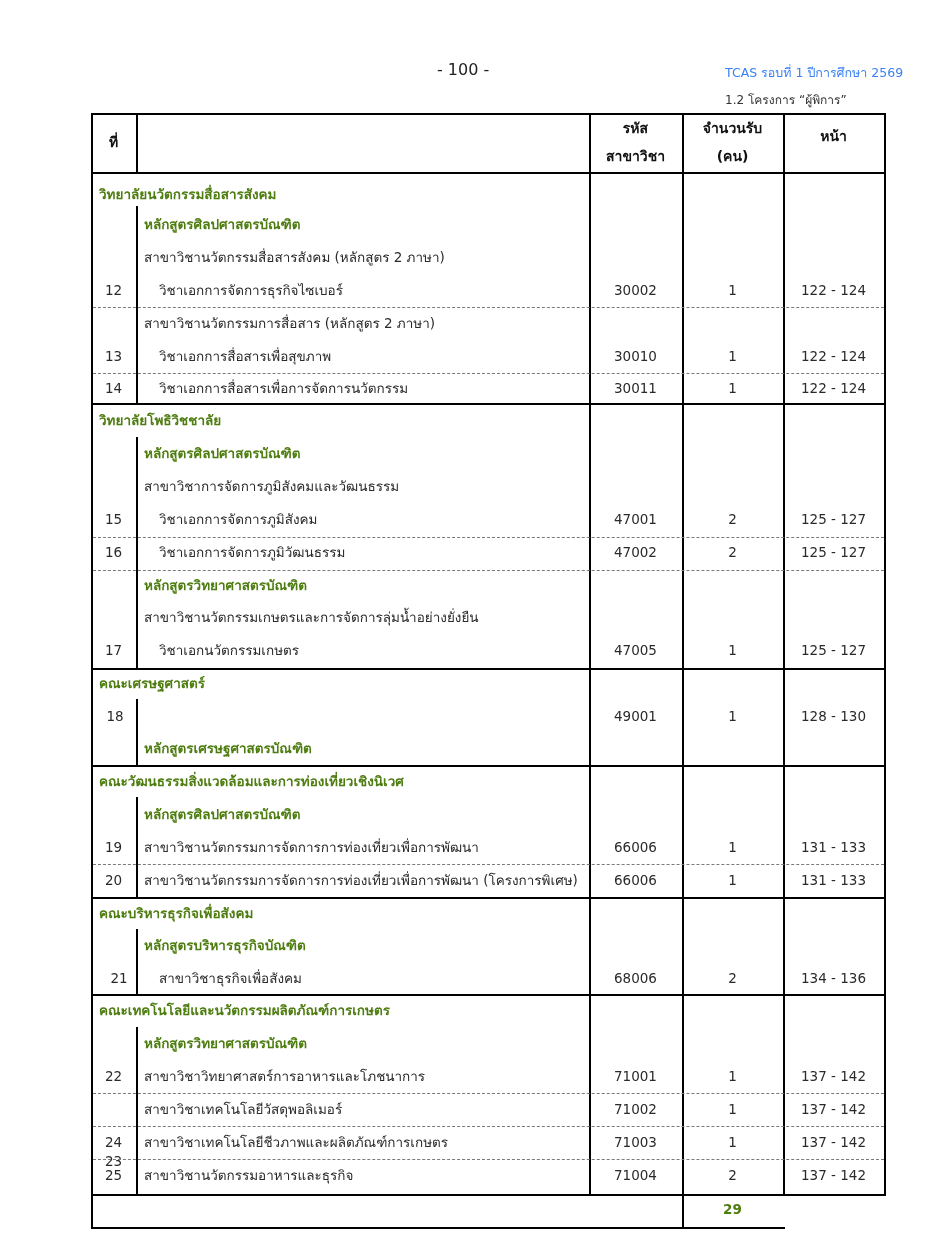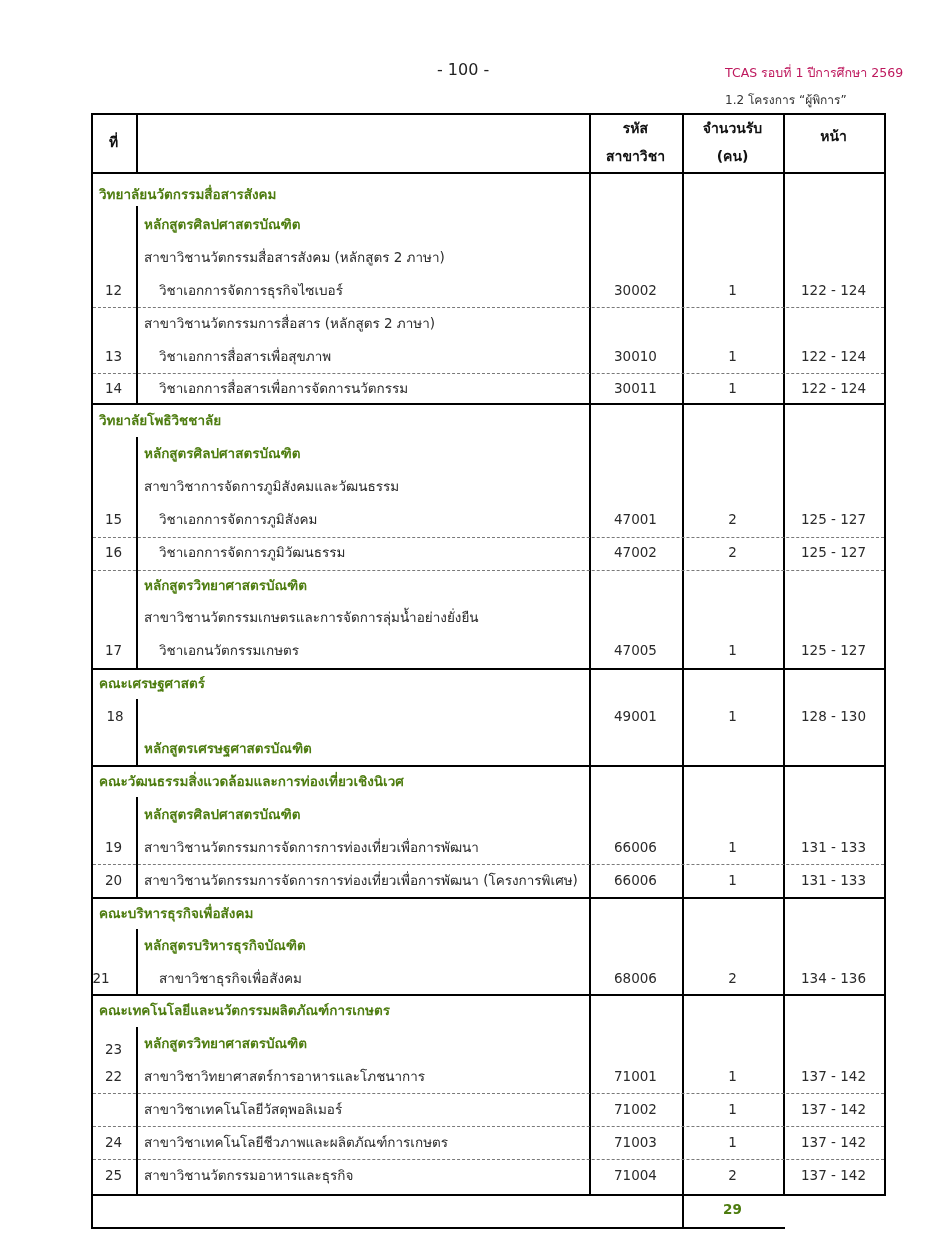--- a/index.html
+++ b/index.html
@@ -1,19 +1,19 @@
 <!DOCTYPE html>
 <html><head>
 <meta charset="utf-8">
 <style>
   html, body { margin:0; padding:0; background:#ffffff; }
   body { width:946px; height:1252px; position:relative; overflow:hidden;
          font-family:"DejaVu Sans", sans-serif; color:#222; }
   .hdr-page { position:absolute; left:437px; top:60px; font-size:16px; color:#222; }
-  .hdr-tcas { position:absolute; left:725px; top:63px; font-size:12.5px; color:#be185d; }
+  .hdr-tcas { position:absolute; left:725px; top:63px; font-size:12.5px; color:#3b82f6; }
   .hdr-proj { position:absolute; left:725px; top:90px; font-size:12px; color:#333; }
   #tbl { position:absolute; left:0; top:0; width:946px; height:1252px; }
   .line-solid { position:absolute; background:#000; }
   .line-dash { position:absolute; height:0; border-top:1px dashed #7a7a7a; }
   .txt { position:absolute; font-size:13.5px; white-space:nowrap; line-height:18px; color:#2a2a2a; }
   .bold { font-weight:bold; color:#4d7c0f; }
   .ctr { text-align:center; }
   .th { position:absolute; font-size:14px; font-weight:bold; text-align:center; line-height:28px; color:#111; }
 </style>
 </head>
@@ -85,33 +85,33 @@
       <div class="txt ctr" style="left:589px;width:93px;top:838px;">66006</div>
       <div class="txt ctr" style="left:682px;width:101px;top:838px;">1</div>
       <div class="txt ctr" style="left:783px;width:101px;top:838px;">131 - 133</div>
       <div class="txt ctr" style="left:91px;width:45px;top:871px;">20</div>
       <div class="txt " style="left:144px;top:871px;">สาขาวิชานวัตกรรมการจัดการการท่องเที่ยวเพื่อการพัฒนา (โครงการพิเศษ)</div>
       <div class="txt ctr" style="left:589px;width:93px;top:871px;">66006</div>
       <div class="txt ctr" style="left:682px;width:101px;top:871px;">1</div>
       <div class="txt ctr" style="left:783px;width:101px;top:871px;">131 - 133</div>
       <div class="txt bold" style="left:99px;top:904px;">คณะบริหารธุรกิจเพื่อสังคม</div>
       <div class="txt bold" style="left:144px;top:936px;">หลักสูตรบริหารธุรกิจบัณฑิต</div>
-      <div class="txt ctr" style="left:75px;width:52px;top:969px;">21</div>
+      <div class="txt ctr" style="left:93px;width:52px;top:969px;">21</div>
       <div class="txt " style="left:159px;top:969px;">สาขาวิชาธุรกิจเพื่อสังคม</div>
       <div class="txt ctr" style="left:589px;width:93px;top:969px;">68006</div>
       <div class="txt ctr" style="left:682px;width:101px;top:969px;">2</div>
       <div class="txt ctr" style="left:783px;width:101px;top:969px;">134 - 136</div>
       <div class="txt bold" style="left:99px;top:1001px;">คณะเทคโนโลยีและนวัตกรรมผลิตภัณฑ์การเกษตร</div>
       <div class="txt bold" style="left:144px;top:1034px;">หลักสูตรวิทยาศาสตรบัณฑิต</div>
       <div class="txt ctr" style="left:91px;width:45px;top:1067px;">22</div>
       <div class="txt " style="left:144px;top:1067px;">สาขาวิชาวิทยาศาสตร์การอาหารและโภชนาการ</div>
       <div class="txt ctr" style="left:589px;width:93px;top:1067px;">71001</div>
       <div class="txt ctr" style="left:682px;width:101px;top:1067px;">1</div>
       <div class="txt ctr" style="left:783px;width:101px;top:1067px;">137 - 142</div>
-      <div class="txt ctr" style="left:91px;width:45px;top:1040px;">23</div>
+      <div class="txt ctr" style="left:91px;width:45px;top:1152px;">23</div>
       <div class="txt " style="left:144px;top:1100px;">สาขาวิชาเทคโนโลยีวัสดุพอลิเมอร์</div>
       <div class="txt ctr" style="left:589px;width:93px;top:1100px;">71002</div>
       <div class="txt ctr" style="left:682px;width:101px;top:1100px;">1</div>
       <div class="txt ctr" style="left:783px;width:101px;top:1100px;">137 - 142</div>
       <div class="txt ctr" style="left:91px;width:45px;top:1133px;">24</div>
       <div class="txt " style="left:144px;top:1133px;">สาขาวิชาเทคโนโลยีชีวภาพและผลิตภัณฑ์การเกษตร</div>
       <div class="txt ctr" style="left:589px;width:93px;top:1133px;">71003</div>
       <div class="txt ctr" style="left:682px;width:101px;top:1133px;">1</div>
       <div class="txt ctr" style="left:783px;width:101px;top:1133px;">137 - 142</div>
       <div class="txt ctr" style="left:91px;width:45px;top:1166px;">25</div>

